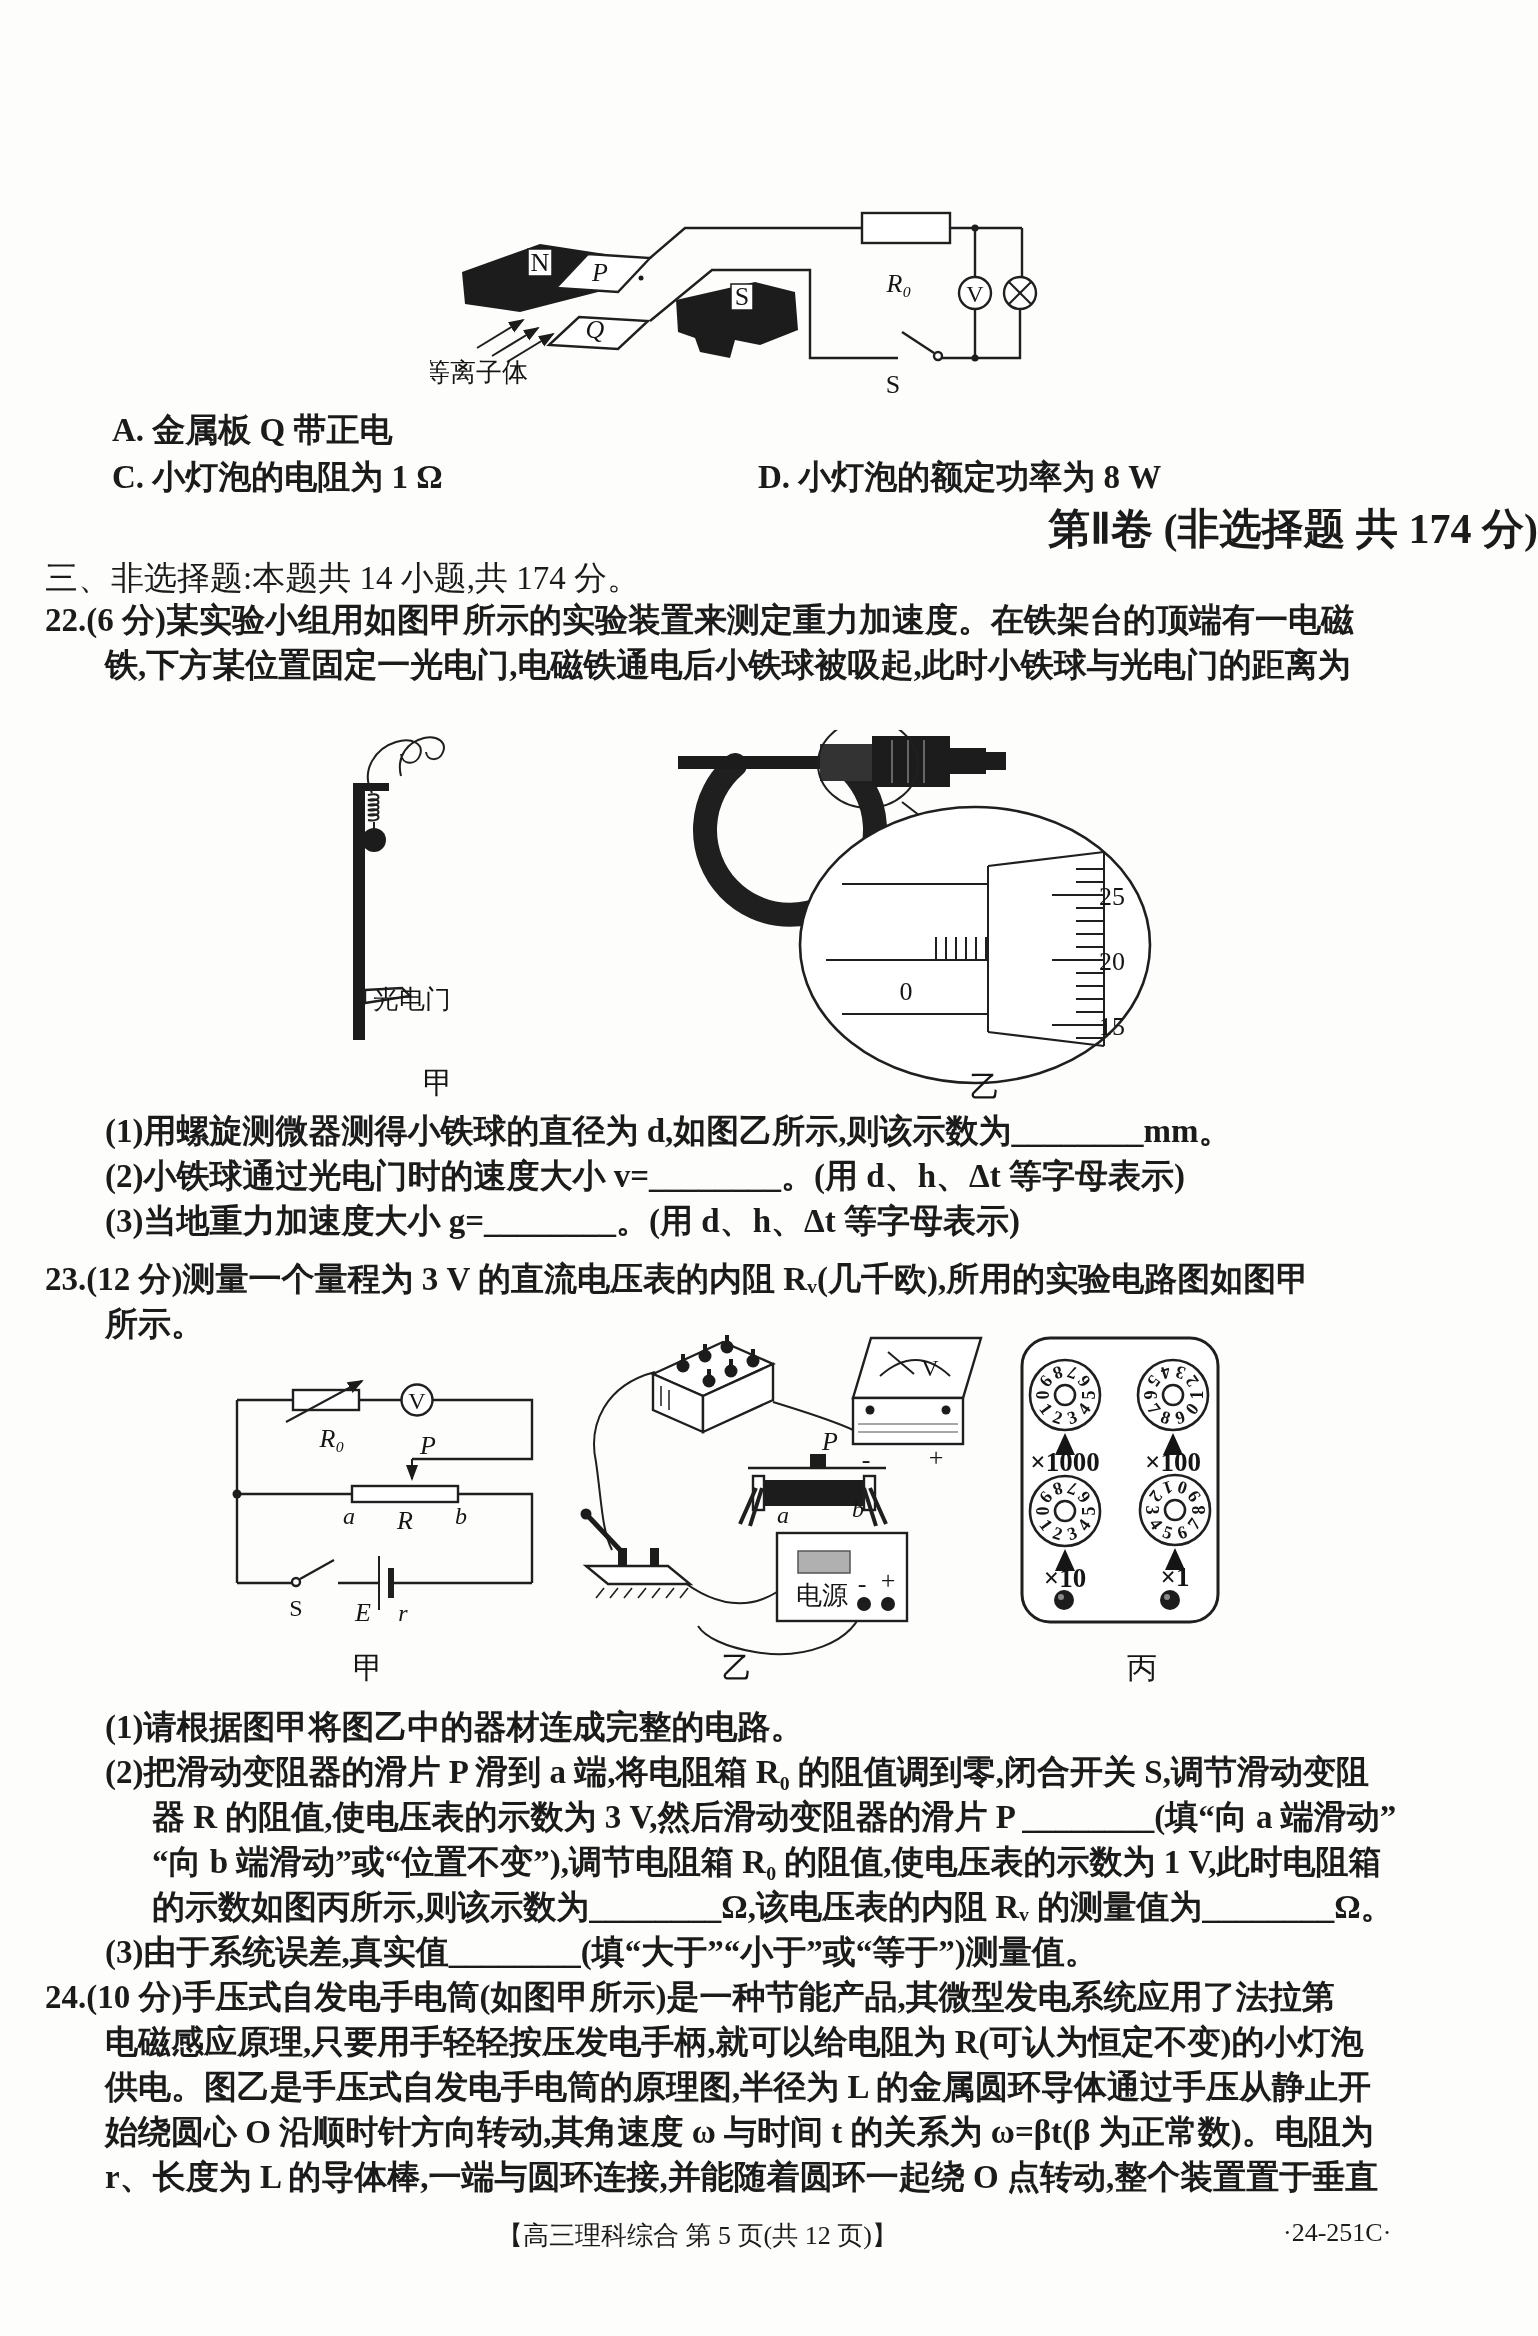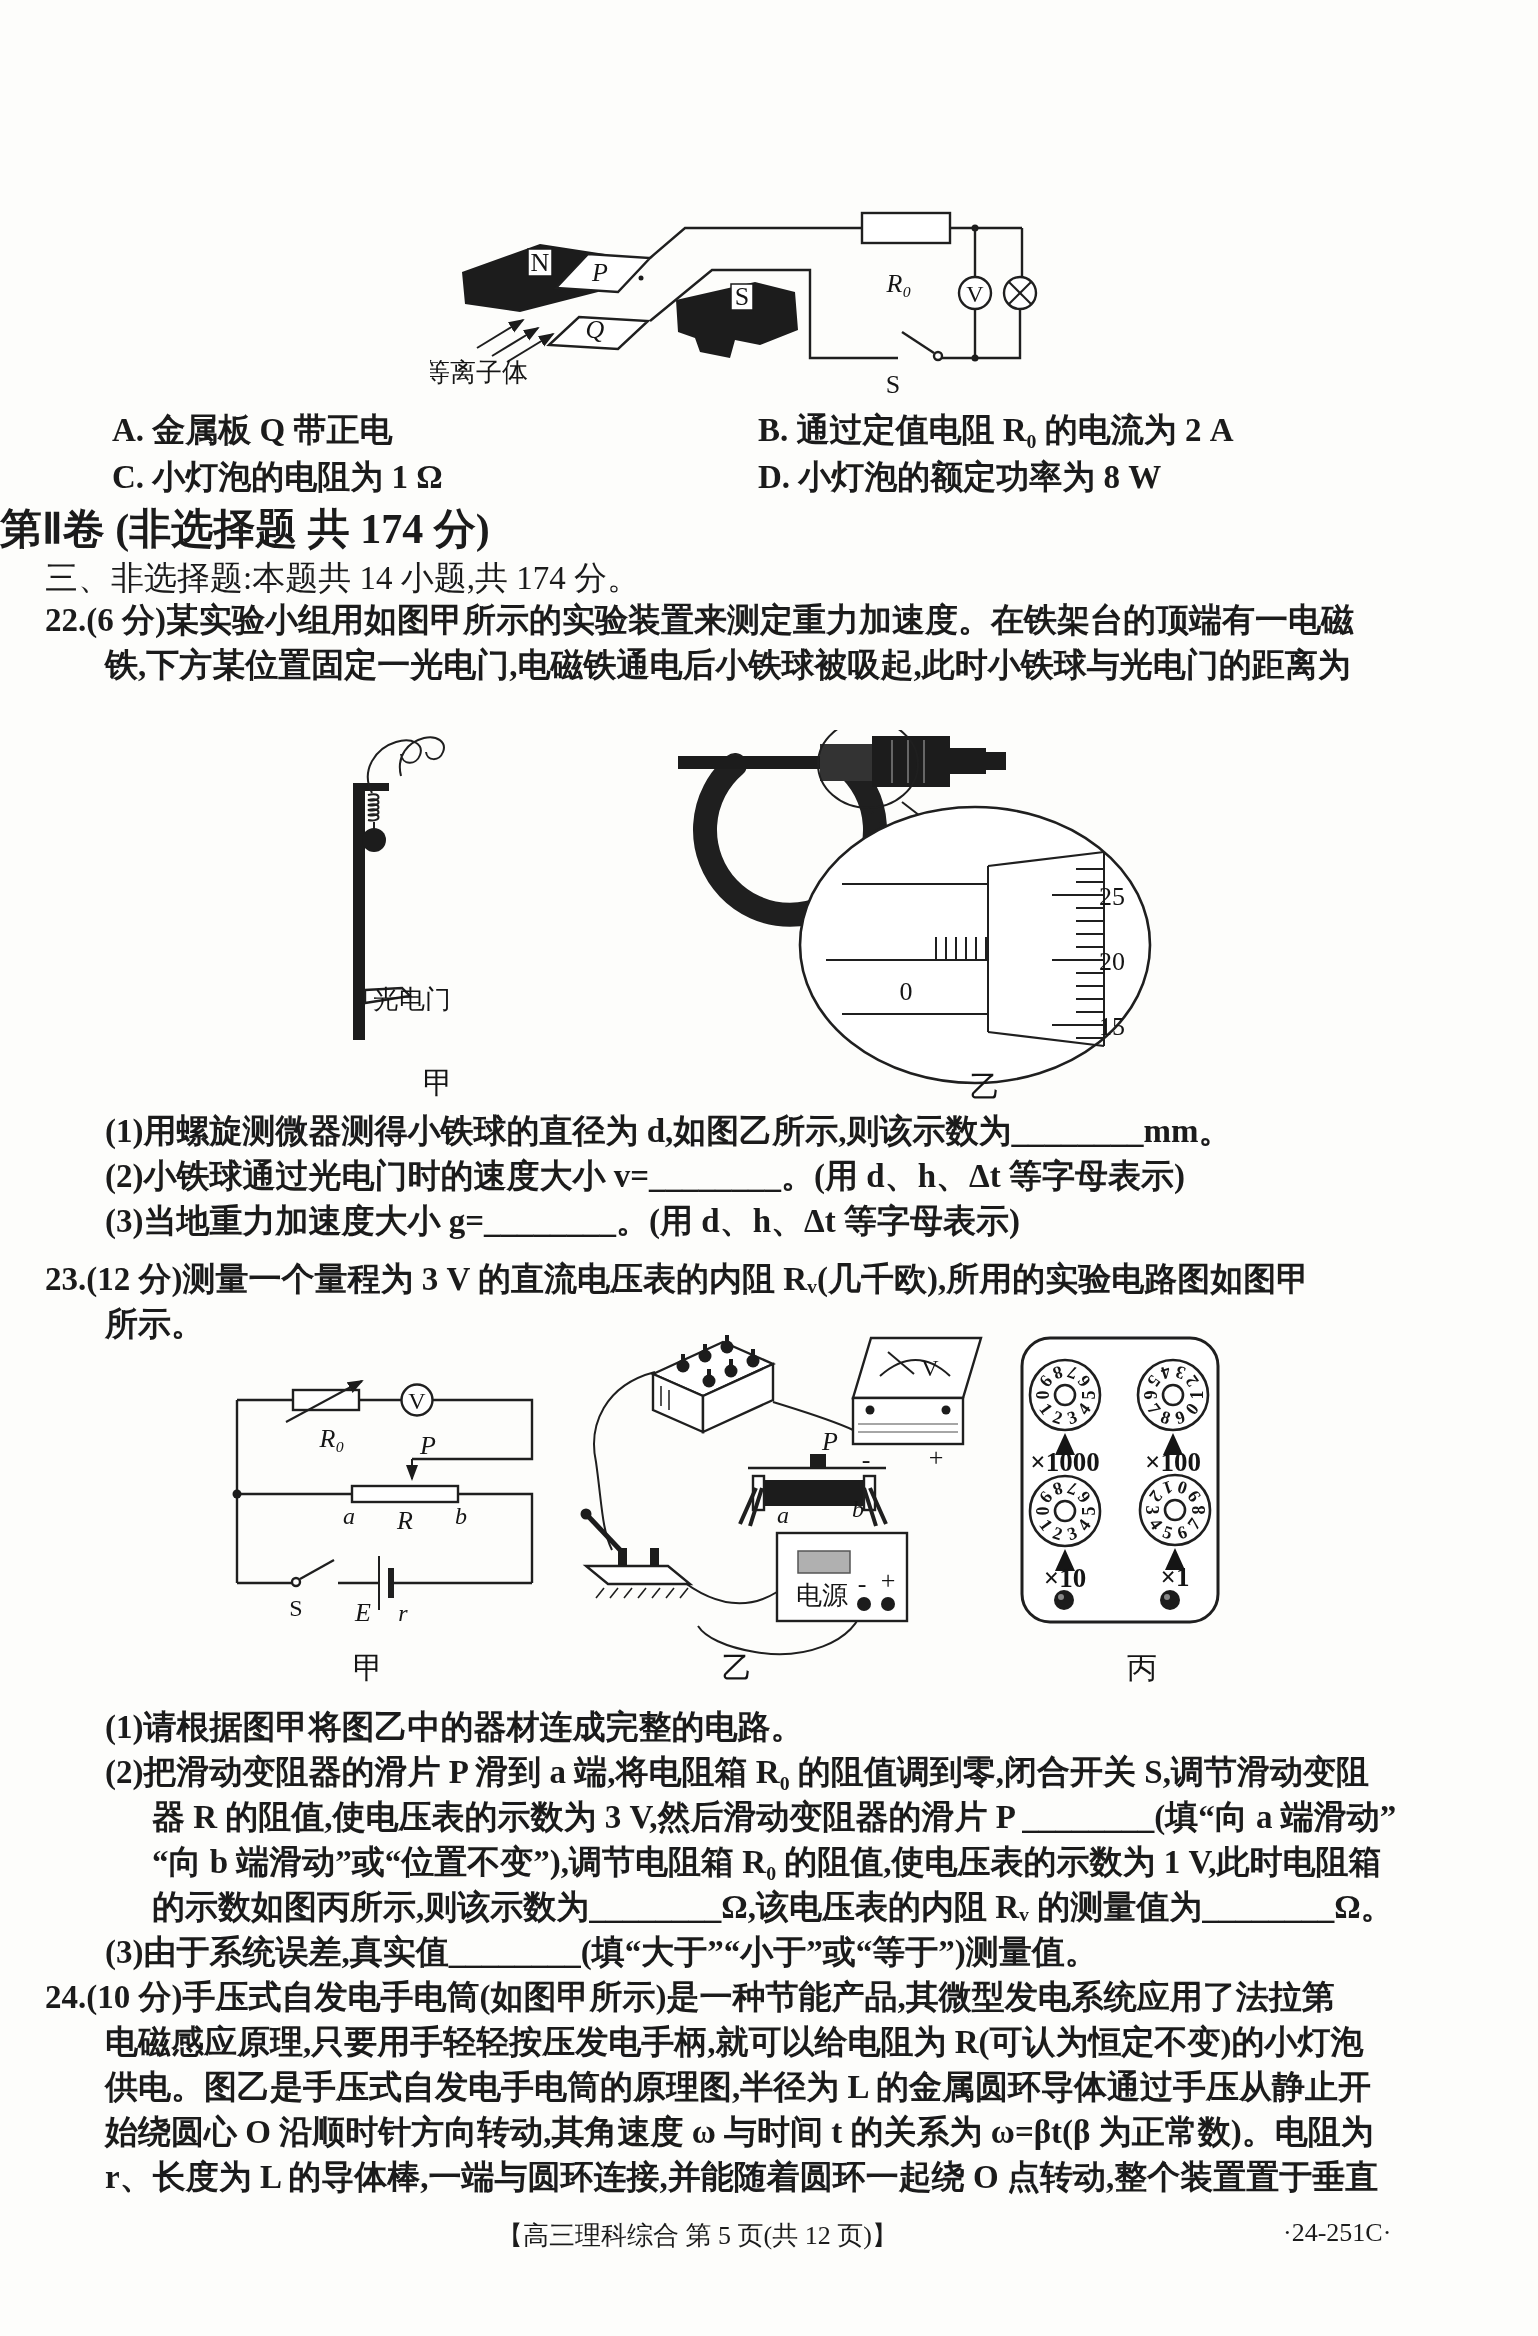--- a/index.html
+++ b/index.html
@@ -1,20 +1,20 @@
 <!DOCTYPE html>
 <html><head>
 <meta charset="utf-8">
 <style>
   html,body{margin:0;padding:0;background:#e8e8e8;}
   .page{position:relative;width:1538px;height:2336px;background:#fdfdfb;overflow:hidden;
         font-family:"Liberation Serif",serif;color:#1b1b1b;}
   .ln{position:absolute;white-space:nowrap;font-size:33px;line-height:1.2;font-weight:bold;}
   .bold{font-weight:normal;}
-  .title{position:absolute;left:0;width:100%;text-align:left;font-size:42px;font-weight:bold;white-space:nowrap;}
+  .title{position:absolute;left:0;width:100%;text-align:right;font-size:42px;font-weight:bold;white-space:nowrap;}
   .foot{position:absolute;font-size:26px;white-space:nowrap;}
   .figsvg{position:absolute;}
   svg text{font-family:"Liberation Serif",serif;fill:#151515;}
   .cap{font-size:30px;text-anchor:middle;}
   .lbl{font-size:26px;text-anchor:middle;}
   .lbl-s{font-size:24px;text-anchor:middle;}
   .ital{font-style:italic;}
   .wire{stroke:#1f1f1f;stroke-width:2.4;fill:none;}
   .thin{stroke:#1f1f1f;stroke-width:2;fill:none;}
   .comp{fill:#ffffff;stroke:#1f1f1f;stroke-width:2.4;}
@@ -78,21 +78,20 @@
     <circle cx="975" cy="358" r="3.5" class="dark"></circle>
 
     <path class="wire" d="M975,358 H942"></path>
     <circle cx="938" cy="356" r="4" class="comp"></circle>
     <line class="wire" x1="934" y1="353" x2="902" y2="332"></line>
     <path class="wire" d="M898,358 H810 V270 H712 L650,321"></path>
     <text x="893" y="393" class="lbl">S</text>
   </svg>
 
   <div class="ln" style="left:112px;top:411px">A. 金属板 Q 带正电</div>
-  <div class="ln" style="left:758px;top:411px">B. 通过定值电阻 R₀ 的电流为 2 A</div>
   <div class="ln" style="left:112px;top:458px">C. 小灯泡的电阻为 1 Ω</div>
   <div class="ln" style="left:758px;top:458px">D. 小灯泡的额定功率为 8 W</div>
 
   <div class="title" style="top:501px">第Ⅱ卷  (非选择题  共 174 分)</div>
   <div class="ln bold" style="left:45px;top:559px">三、非选择题:本题共 14 小题,共 174 分。</div>
 
   <div class="ln" style="left:45px;top:601px">22.(6 分)某实验小组用如图甲所示的实验装置来测定重力加速度。在铁架台的顶端有一电磁</div>
   <div class="ln" style="left:105px;top:646px">铁,下方某位置固定一光电门,电磁铁通电后小铁球被吸起,此时小铁球与光电门的距离为</div>
 
   <svg class="figsvg" style="left:300px;top:730px;width:890px;height:375px" viewBox="300 730 890 375">

